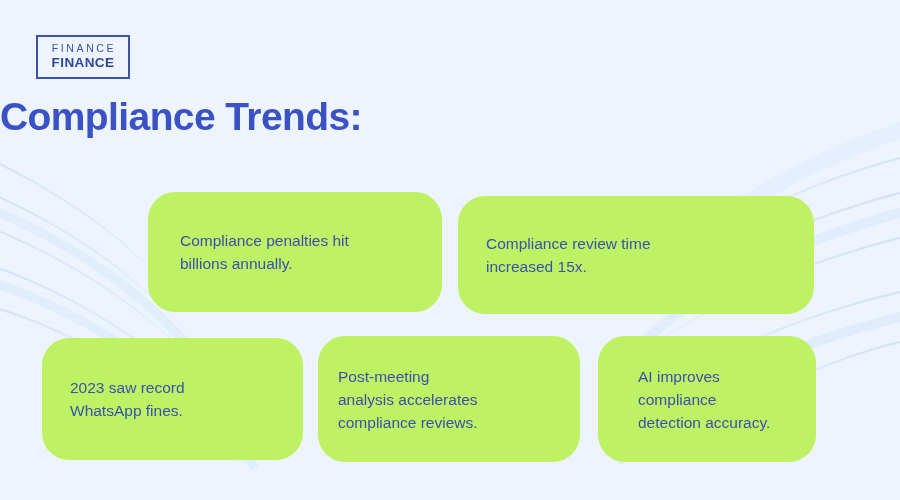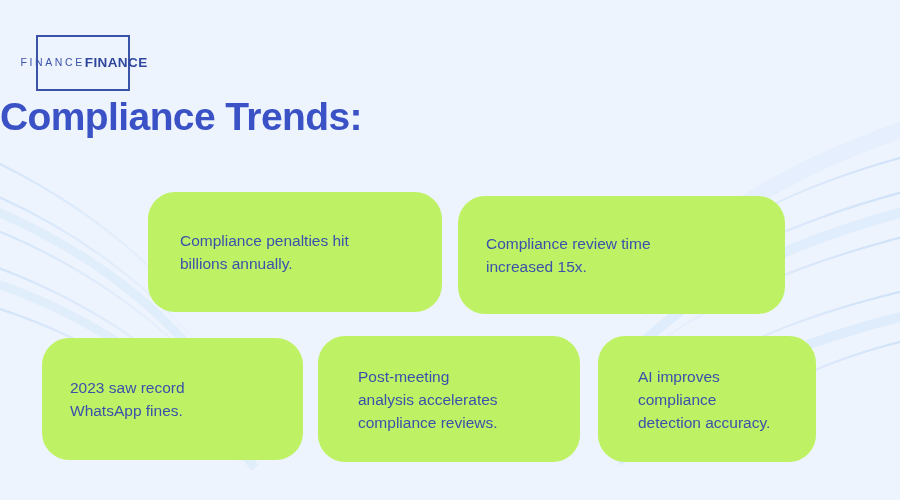--- a/index.html
+++ b/index.html
@@ -30,25 +30,25 @@
     height: 500px;
     pointer-events: none;
   }
 
   
   #logo {
     position: absolute;
     left: 36px;
     top: 35px;
     width: 94px;
-    height: 56px;
+    height: 44px;
     border: 2px solid #3a52a8;
     box-sizing: border-box;
     display: flex;
-    flex-direction: row;
+    flex-direction: column;
     align-items: center;
     justify-content: center;
     background: transparent;
   }
   #logo .logo-top {
     font-size: 10.5px;
     letter-spacing: 2.6px;
     color: #3a52a8;
     font-weight: 400;
     line-height: 1.25;
@@ -89,23 +89,23 @@
     font-size: 15.5px;
     line-height: 23px;
     font-weight: 500;
   }
   .card .card-text {
     display: block;
     white-space: pre-line;
   }
 
   #card-1 { left: 148px; top: 192px; width: 294px; height: 120px; padding-left: 32px; padding-right: 20px; }
-  #card-2 { left: 458px; top: 196px; width: 327px; height: 118px; padding-left: 28px; padding-right: 20px; }
+  #card-2 { left: 458px; top: 196px; width: 356px; height: 118px; padding-left: 28px; padding-right: 20px; }
   #card-3 { left: 42px; top: 338px; width: 261px; height: 122px; padding-left: 28px; padding-right: 20px; }
-  #card-4 { left: 318px; top: 336px; width: 262px; height: 126px; padding-left: 40px; padding-right: 16px; }
+  #card-4 { left: 318px; top: 336px; width: 262px; height: 126px; padding-left: 20px; padding-right: 16px; }
   #card-5 { left: 598px; top: 336px; width: 218px; height: 126px; padding-left: 40px; padding-right: 16px; }
 </style>
 </head>
 <body>
 
 <div id="slide">
 
   <svg id="bg-waves" viewBox="0 0 900 500" preserveAspectRatio="none" aria-hidden="true">
     <defs>
       <linearGradient id="wgL" x1="0" y1="0" x2="1" y2="0">

